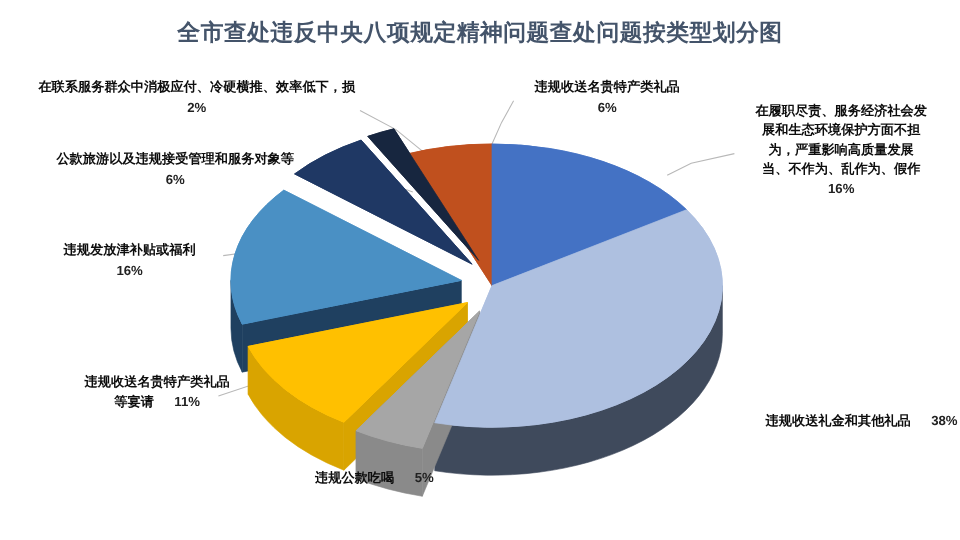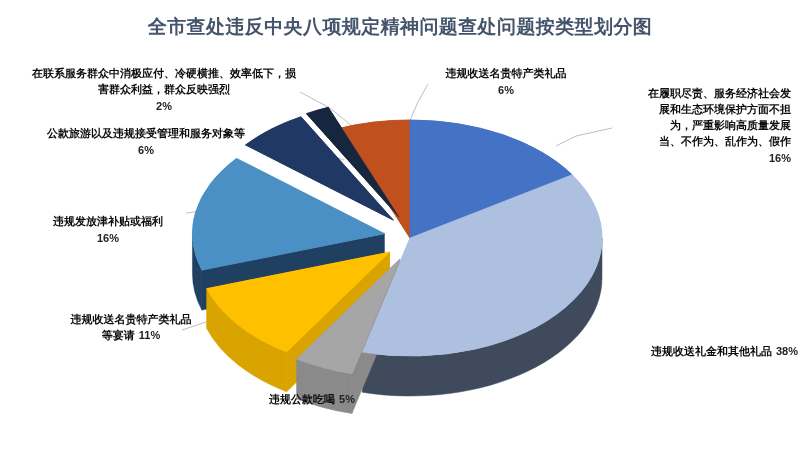--- a/index.html
+++ b/index.html
@@ -45,24 +45,24 @@
     font-size: 11px;
     font-weight: bold;
     line-height: 1.45;
   }
   .callout .pct {
     font-weight: bold;
     color: #222222;
   }
   .callout.center { text-align: center; }
   .callout.left   { text-align: right; }
-  .callout.right  { text-align: right; }
+  .callout.right  { text-align: center; }
   .lbl-line { display: block; }
   .pct-line { display: block; margin-top: 1px; }
-  .inline-pct { margin-left: 4px; }
+  .inline-pct { margin-left: 17px; }
 </style>
 </head>
 <body>
 
 <div id="chart-root">
 
   <div class="chart-title">全市查处违反中央八项规定精神问题查处问题按类型划分图</div>
 
   <svg class="pie-svg" viewBox="0 0 800 450">
     <g id="leader-lines">
@@ -118,33 +118,32 @@
 
   <div class="callout center" style="left:212px; top:392px; width:200px;">
     <span>违规公款吃喝</span><span class="pct inline-pct">5%</span>
   </div>
 
   <div class="callout center" style="left:36px; top:312px; width:190px;">
     <span class="lbl-line">违规收送名贵特产类礼品</span>
     <span class="lbl-line"><span>等宴请</span><span class="pct inline-pct">11%</span></span>
   </div>
 
-  <div class="callout center" style="left:28px; top:202px; width:160px;margin-top:12px;">
+  <div class="callout center" style="left:28px; top:202px; width:160px;">
     <span class="lbl-line">违规发放津补贴或福利</span>
     <span class="pct-line pct">16%</span>
   </div>
 
   <div class="callout center" style="left:22px; top:126px; width:248px;">
     <span class="lbl-line">公款旅游以及违规接受管理和服务对象等</span>
     <span class="pct-line pct">6%</span>
   </div>
 
   <div class="callout center" style="left:24px; top:66px; width:280px;">
     <span class="lbl-line">在联系服务群众中消极应付、冷硬横推、效率低下，损</span>
-    <span class="lbl-line">害群众利益，群众反映强烈</span>
     <span class="pct-line pct">2%</span>
   </div>
 
   <div class="callout center" style="left:412px; top:66px; width:188px;">
     <span class="lbl-line">违规收送名贵特产类礼品</span>
     <span class="pct-line pct">6%</span>
   </div>
 
 </div>
 

